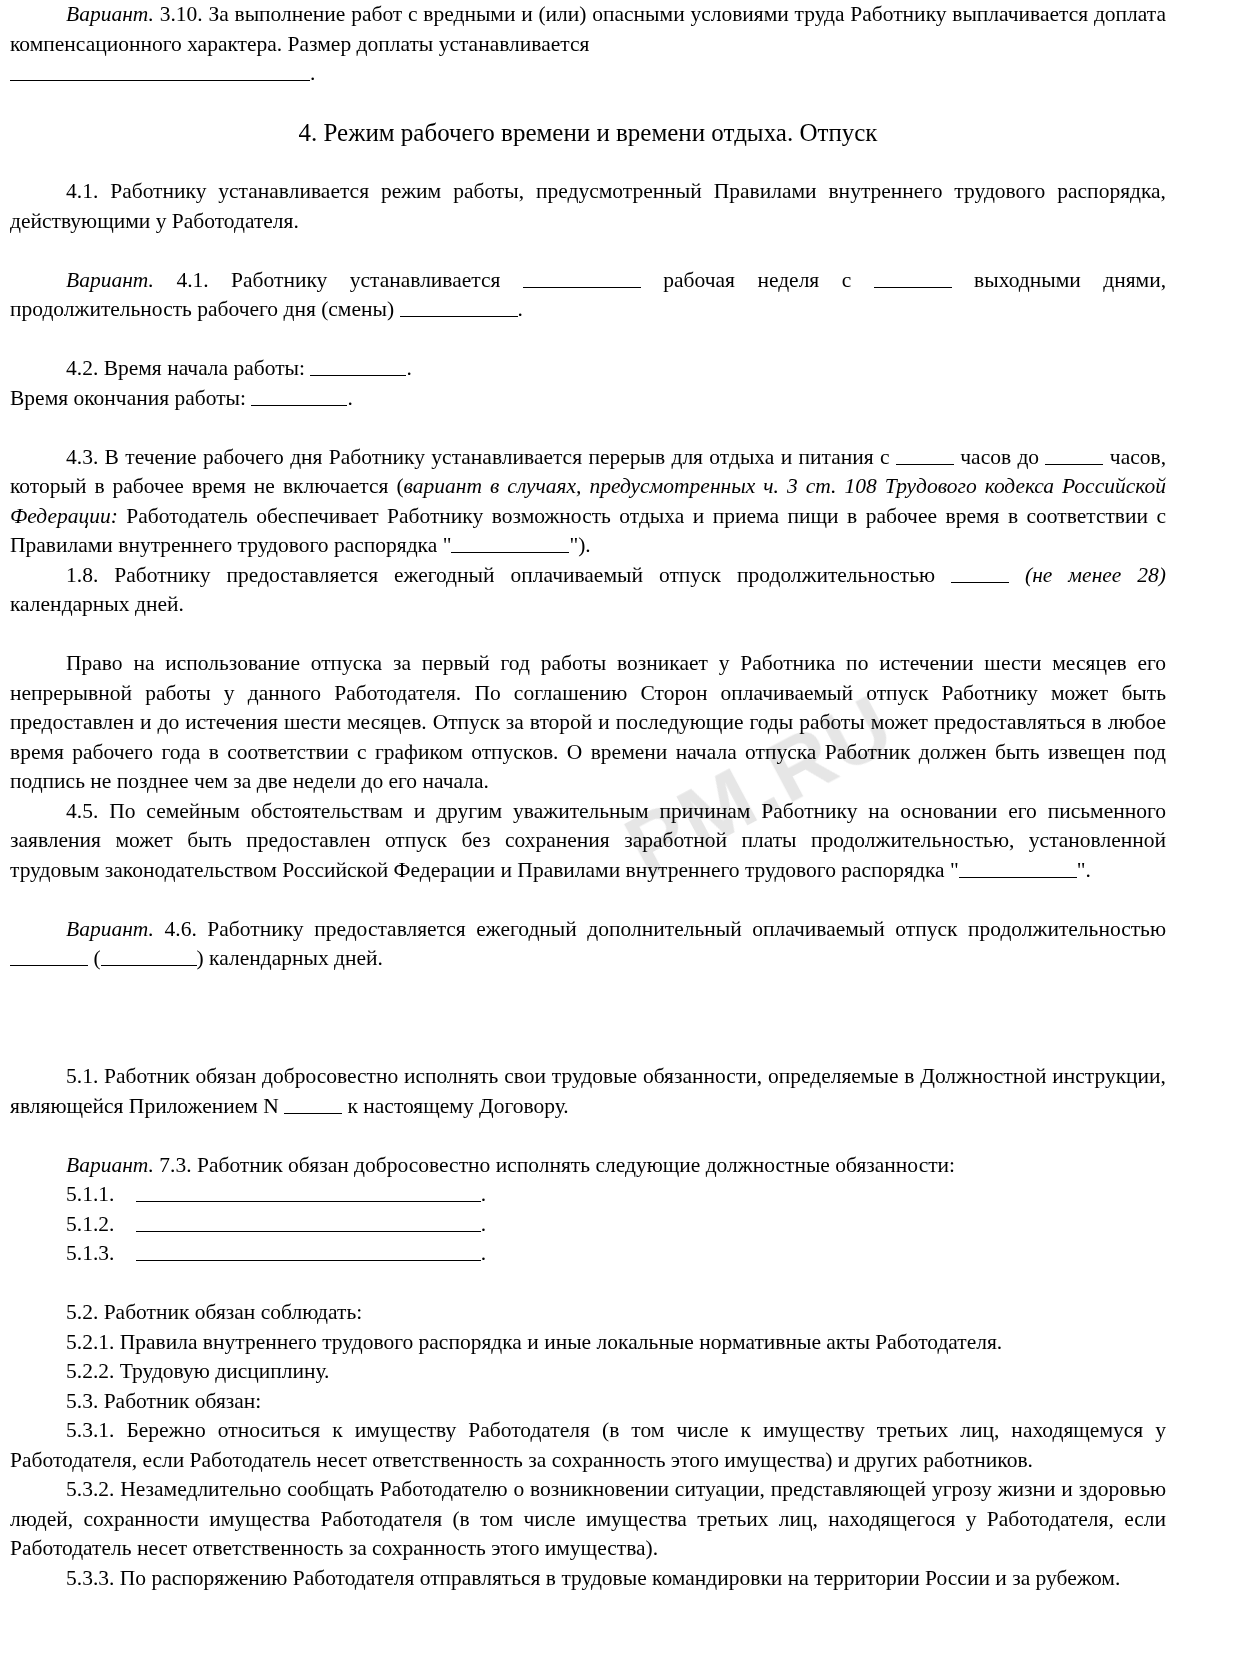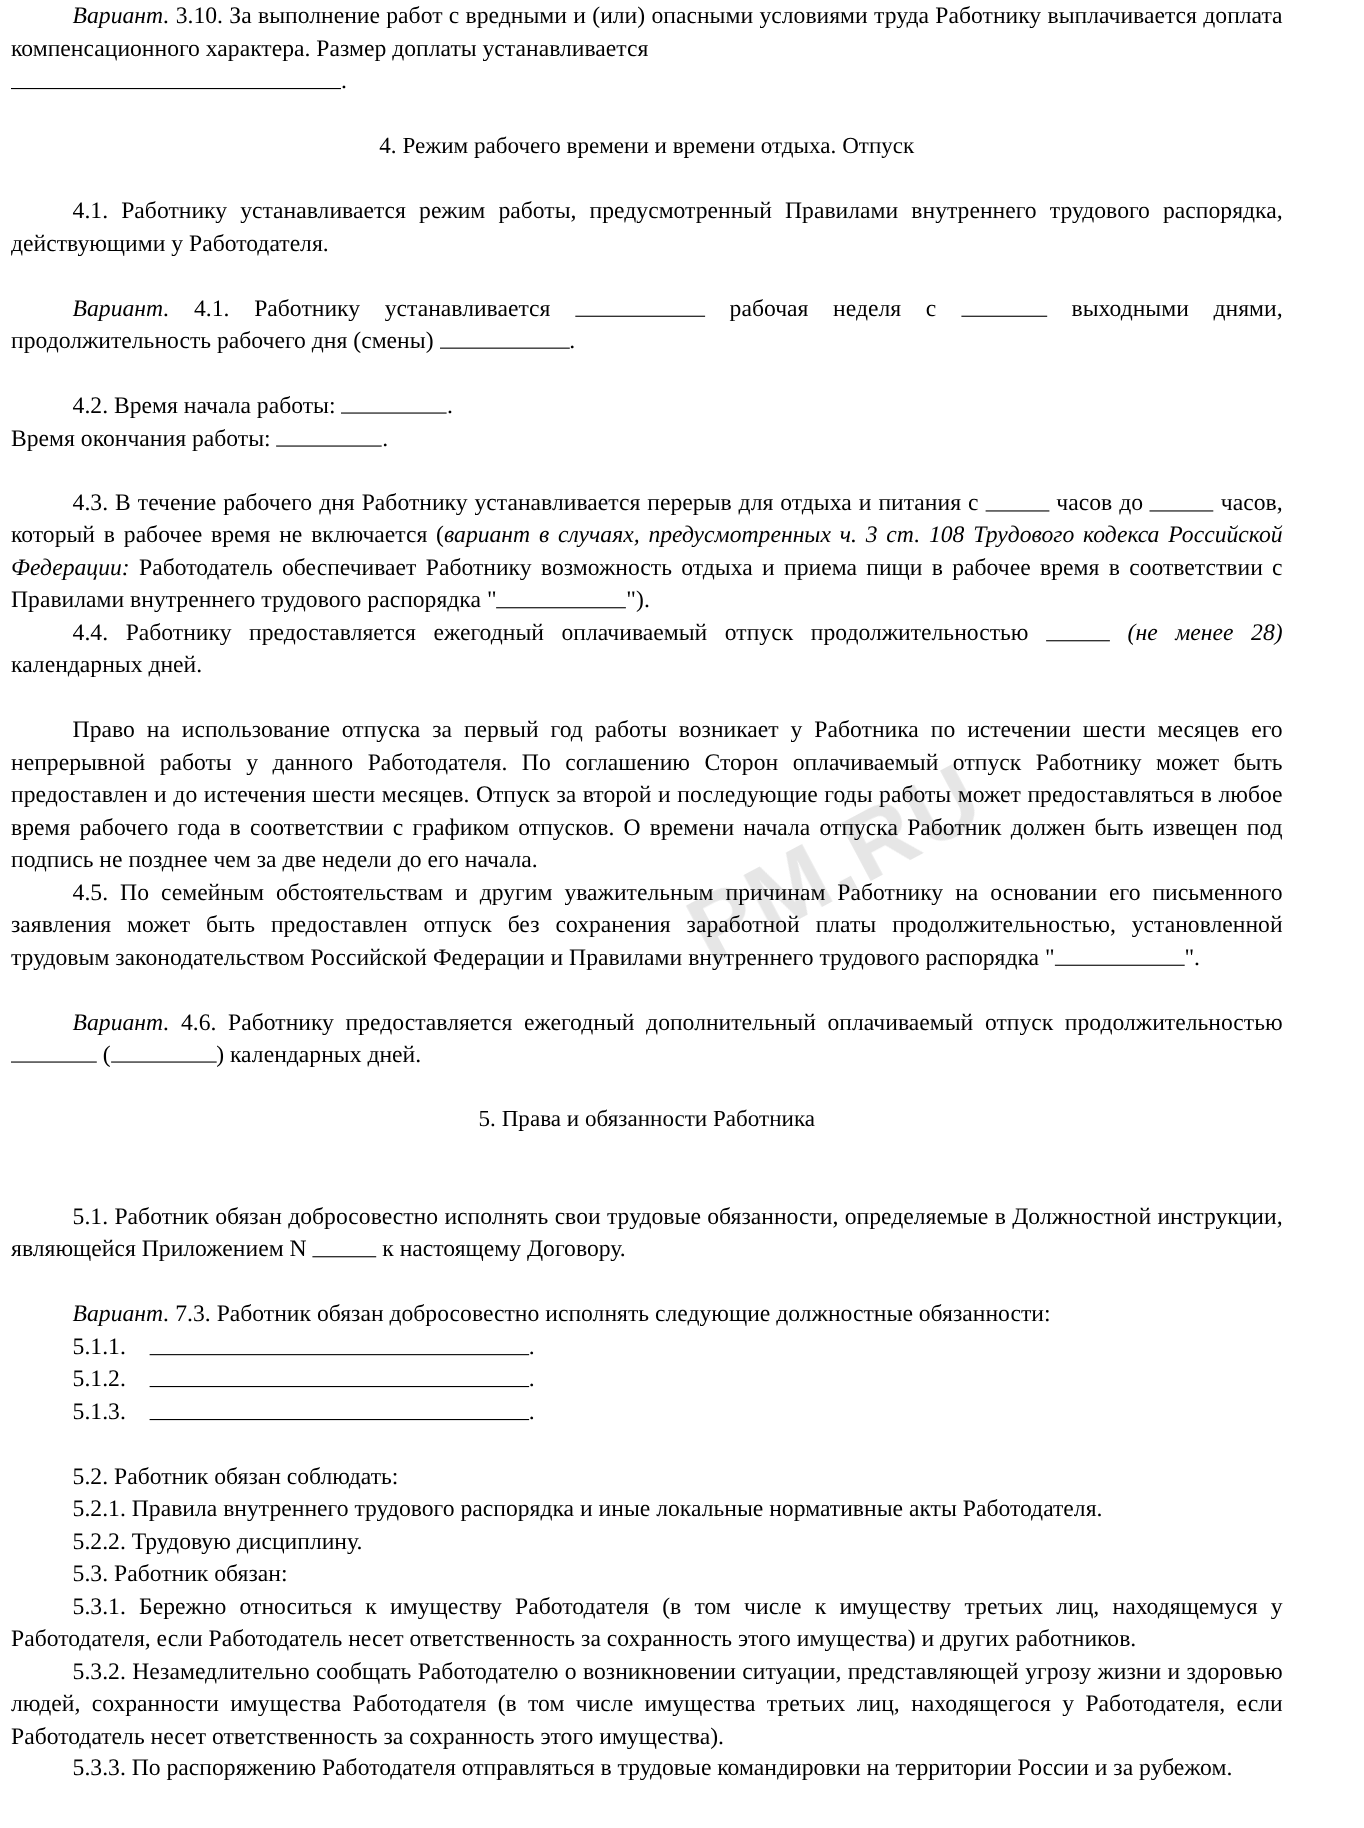--- a/index.html
+++ b/index.html
@@ -53,21 +53,21 @@
     line-height: 29.5px;
     text-align: justify;
     text-justify: inter-word;
   }
   p.j { text-align: justify; }
   p.l { text-align: left; }
   p.ind { text-indent: 56px; }
   p.noind { text-indent: 0; }
   .heading {
     margin: 0;
-    font-size: 21px;
+    font-size: 25px;
     line-height: 29.5px;
     text-align: center;
     text-indent: 0;
   }
   .it { font-style: italic; }
   .gap { height: 29.5px; }
   .gap-l { height: 59px; }
   
   .blank {
     display: inline-block;
@@ -119,35 +119,34 @@
 
     <div class="gap"></div>
 
     <p class="l ind"><span>4.2. Время начала работы:</span> <span class="blank b-ml"></span><span>.</span></p>
     <p class="l noind"><span>Время окончания работы:</span> <span class="blank b-ml"></span><span>.</span></p>
 
     <div class="gap"></div>
 
     <p class="j ind"><span>4.3. В течение рабочего дня Работнику устанавливается перерыв для отдыха и питания с</span> <span class="blank b-s"></span> <span>часов до</span> <span class="blank b-s"></span> <span>часов, который в рабочее время не включается (</span><span class="it">вариант в случаях, предусмотренных ч. 3 ст. 108 Трудового кодекса Российской Федерации:</span><span> Работодатель обеспечивает Работнику возможность отдыха и приема пищи в рабочее время в соответствии с Правилами внутреннего трудового распорядка "</span><span class="blank b-l"></span><span>").</span></p>
 
-    <p class="j ind"><span>4.4. Работнику предоставляется ежегодный оплачиваемый отпуск продолжительностью</span> <span class="blank b-s"></span> <span class="it">(не менее 28)</span><span> календарных дней.</span></p>
+    <p class="j ind"><span>1.8. Работнику предоставляется ежегодный оплачиваемый отпуск продолжительностью</span> <span class="blank b-s"></span> <span class="it">(не менее 28)</span><span> календарных дней.</span></p>
 
     <div class="gap"></div>
 
     <p class="j ind">Право на использование отпуска за первый год работы возникает у Работника по истечении шести месяцев его непрерывной работы у данного Работодателя. По соглашению Сторон оплачиваемый отпуск Работнику может быть предоставлен и до истечения шести месяцев. Отпуск за второй и последующие годы работы может предоставляться в любое время рабочего года в соответствии с графиком отпусков. О времени начала отпуска Работник должен быть извещен под подпись не позднее чем за две недели до его начала.</p>
 
     <p class="j ind"><span>4.5. По семейным обстоятельствам и другим уважительным причинам Работнику на основании его письменного заявления может быть предоставлен отпуск без сохранения заработной платы продолжительностью, установленной трудовым законодательством Российской Федерации и Правилами внутреннего трудового распорядка "</span><span class="blank b-l"></span><span>".</span></p>
 
     <div class="gap"></div>
 
     <p class="j ind"><span class="it">Вариант.</span><span> 4.6. Работнику предоставляется ежегодный дополнительный оплачиваемый отпуск продолжительностью</span> <span class="blank b-m"></span> <span>(</span><span class="blank b-ml"></span><span>) календарных дней.</span></p>
 
     <div class="gap"></div>
 
-    <p class="heading">5. Права и обязанности Работника</p>
 
     <div class="gap-l"></div>
 
     <p class="j ind"><span>5.1. Работник обязан добросовестно исполнять свои трудовые обязанности, определяемые в Должностной инструкции, являющейся Приложением N</span> <span class="blank b-s"></span> <span>к настоящему Договору.</span></p>
 
     <div class="gap"></div>
 
     <p class="l ind"><span class="it">Вариант.</span><span> 7.3. Работник обязан добросовестно исполнять следующие должностные обязанности:</span></p>
 
     <div class="row"><span class="num">5.1.1.</span> <span class="blank b-line"></span><span>.</span></div>

